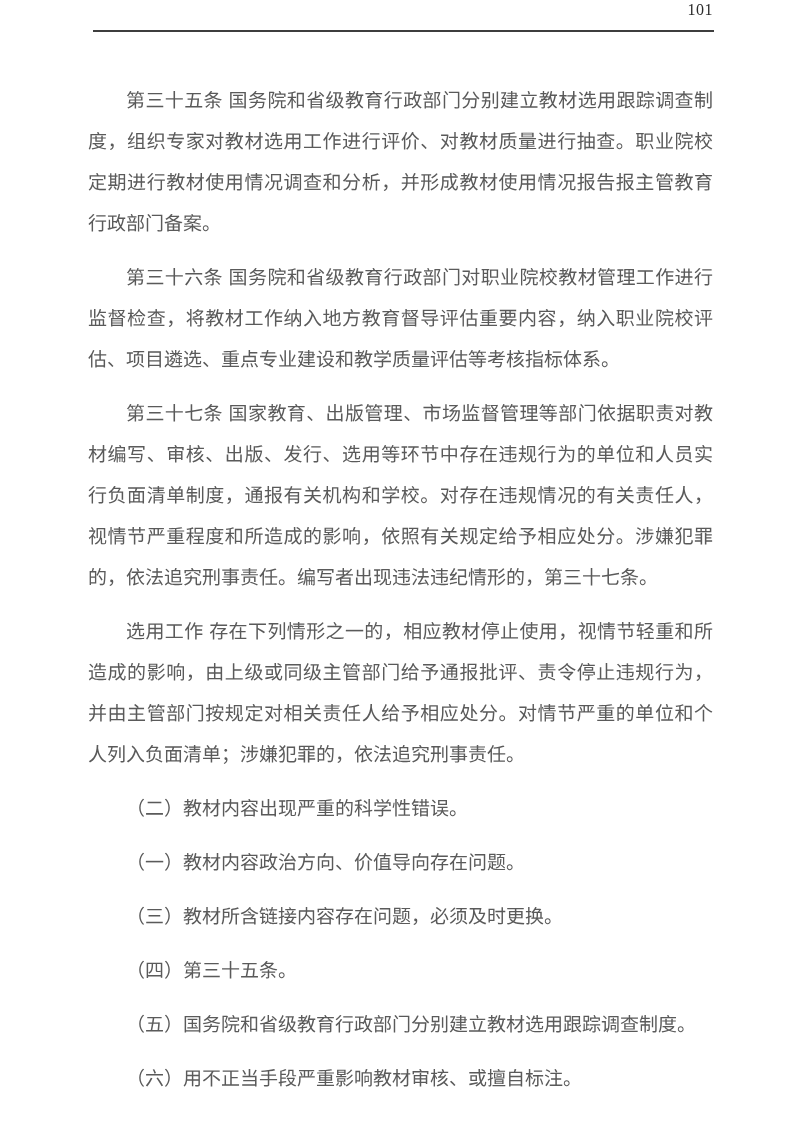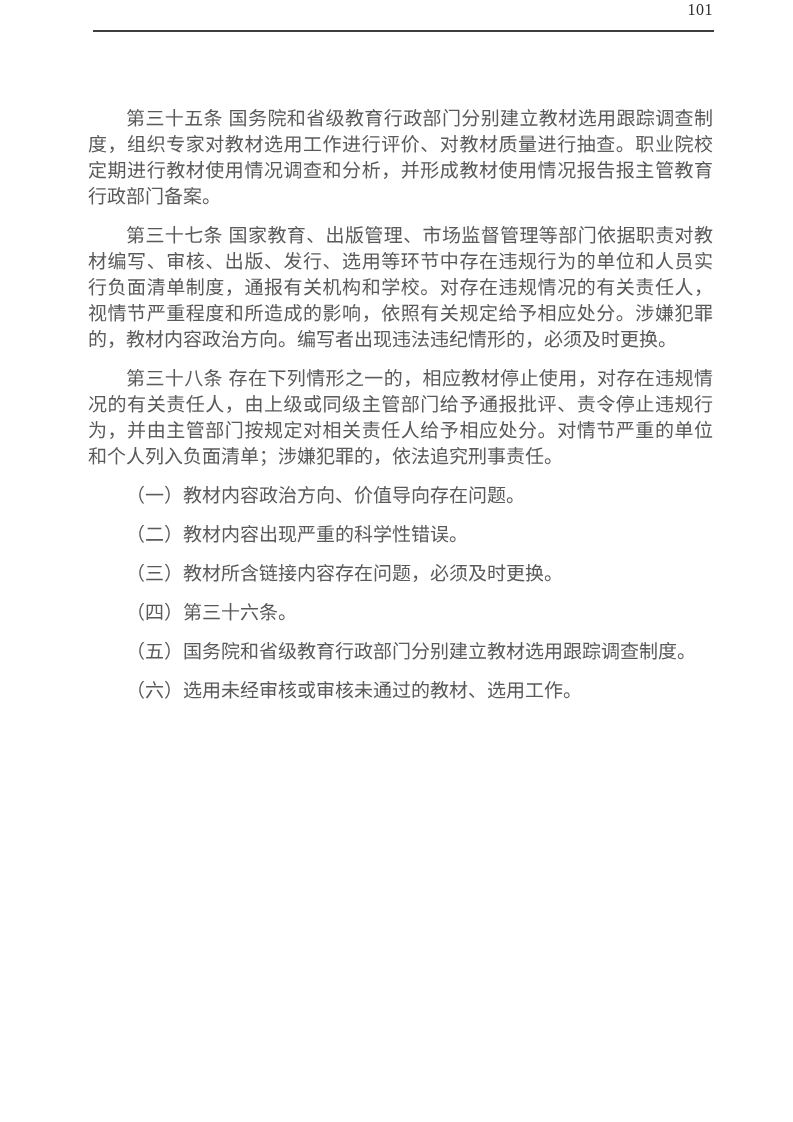--- a/index.html
+++ b/index.html
@@ -27,45 +27,46 @@
     .header-rule {
       position: absolute;
       top: 30px;
       left: 93px;
       width: 621px;
       height: 2px;
       background: #3e3e3e;
     }
     .doc-body {
       position: absolute;
-      top: 106px;
+      top: 80px;
       left: 88px;
       width: 625px;
       color: #5a5a5a;
       font-size: 19px;
-      line-height: 26px;
+      line-height: 41px;
       text-align: justify;
     }
     .doc-body p {
       margin: 0 0 13px 0;
       text-indent: 2em;
     }
   </style>
 </head>
 <body>
 
 <div class="page">
   <div class="page-number">101</div>
 
   <div class="header-rule"></div>
 
   <div class="doc-body">
     <p>第三十五条 国务院和省级教育行政部门分别建立教材选用跟踪调查制度，组织专家对教材选用工作进行评价、对教材质量进行抽查。职业院校定期进行教材使用情况调查和分析，并形成教材使用情况报告报主管教育行政部门备案。</p>
-    <p>第三十七条 国家教育、出版管理、市场监督管理等部门依据职责对教材编写、审核、出版、发行、选用等环节中存在违规行为的单位和人员实行负面清单制度，通报有关机构和学校。对存在违规情况的有关责任人，视情节严重程度和所造成的影响，依照有关规定给予相应处分。涉嫌犯罪的，教材内容政治方向。编写者出现违法违纪情形的，必须及时更换。</p>
-    <p>第三十八条 存在下列情形之一的，相应教材停止使用，对存在违规情况的有关责任人，由上级或同级主管部门给予通报批评、责令停止违规行为，并由主管部门按规定对相关责任人给予相应处分。对情节严重的单位和个人列入负面清单；涉嫌犯罪的，依法追究刑事责任。</p>
+    <p>第三十六条 国务院和省级教育行政部门对职业院校教材管理工作进行监督检查，将教材工作纳入地方教育督导评估重要内容，纳入职业院校评估、项目遴选、重点专业建设和教学质量评估等考核指标体系。</p>
+    <p>第三十七条 国家教育、出版管理、市场监督管理等部门依据职责对教材编写、审核、出版、发行、选用等环节中存在违规行为的单位和人员实行负面清单制度，通报有关机构和学校。对存在违规情况的有关责任人，视情节严重程度和所造成的影响，依照有关规定给予相应处分。涉嫌犯罪的，依法追究刑事责任。编写者出现违法违纪情形的，第三十七条。</p>
+    <p>选用工作 存在下列情形之一的，相应教材停止使用，视情节轻重和所造成的影响，由上级或同级主管部门给予通报批评、责令停止违规行为，并由主管部门按规定对相关责任人给予相应处分。对情节严重的单位和个人列入负面清单；涉嫌犯罪的，依法追究刑事责任。</p>
+    <p>（二）教材内容出现严重的科学性错误。</p>
     <p>（一）教材内容政治方向、价值导向存在问题。</p>
-    <p>（二）教材内容出现严重的科学性错误。</p>
     <p>（三）教材所含链接内容存在问题，必须及时更换。</p>
-    <p>（四）第三十六条。</p>
+    <p>（四）第三十五条。</p>
     <p>（五）国务院和省级教育行政部门分别建立教材选用跟踪调查制度。</p>
-    <p>（六）选用未经审核或审核未通过的教材、选用工作。</p>
+    <p>（六）用不正当手段严重影响教材审核、或擅自标注。</p>
   </div>
 </div>
 
 </body></html>

